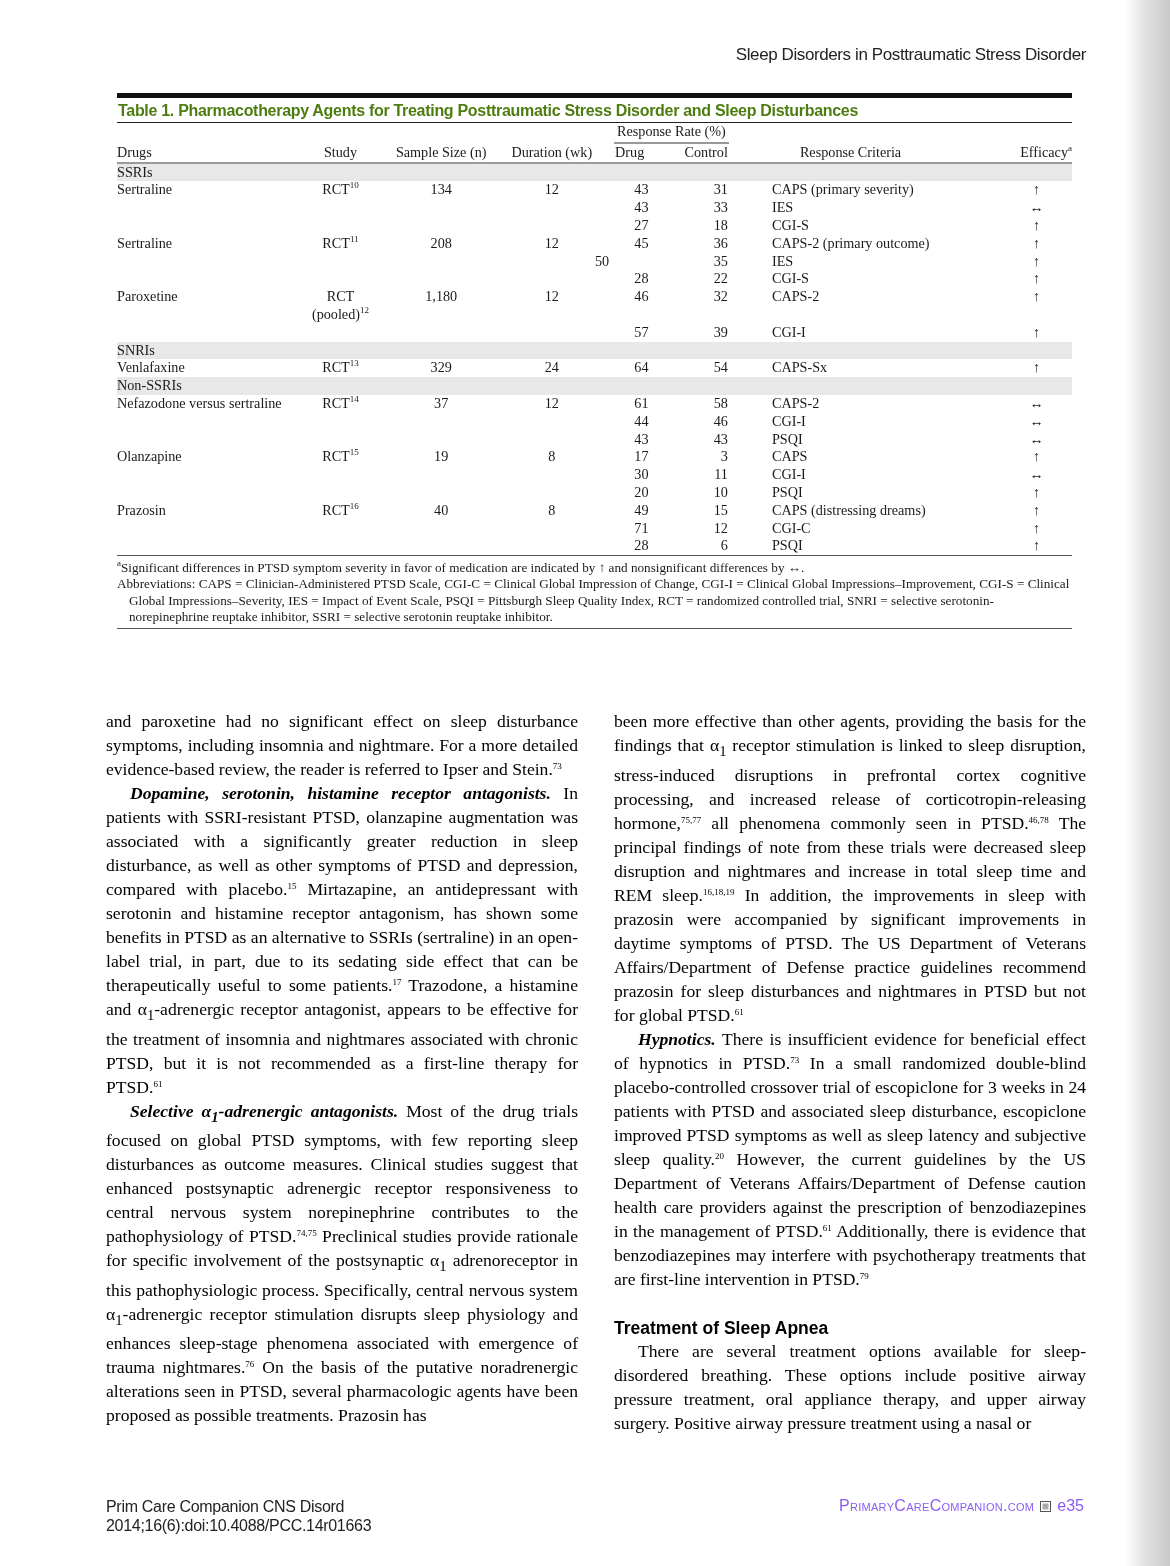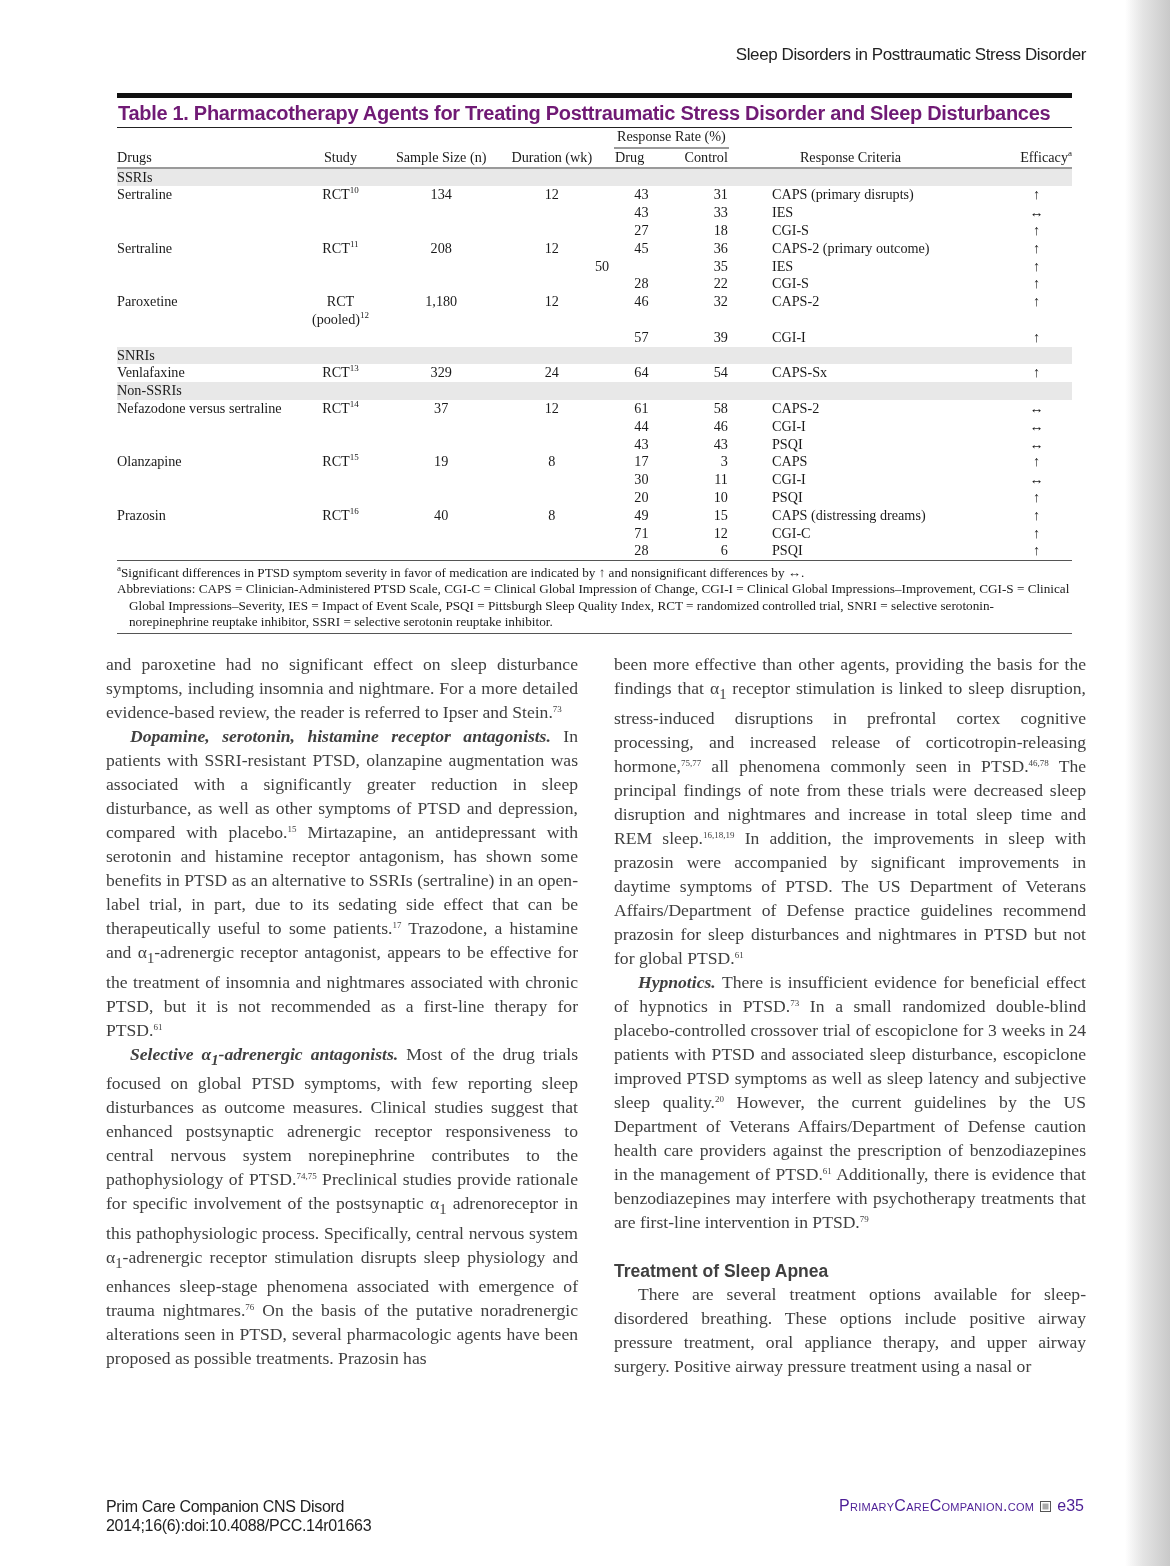--- a/index.html
+++ b/index.html
@@ -14,22 +14,22 @@
   }
   .running-head {
     position: absolute; top: 45px; right: 84px;
     font-family: "Liberation Sans", "DejaVu Sans", sans-serif;
     font-size: 17px; letter-spacing: -0.4px; color: #222;
   }
   .table-wrap { position: absolute; left: 117px; top: 93px; width: 955px; }
   .top-rule { height: 5px; background: #111; }
   .table-title {
     font-family: "Liberation Sans", "DejaVu Sans", sans-serif; font-weight: bold;
-    font-size: 20px; letter-spacing: -0.3px; padding: 4px 0 2px 1px;
-    border-bottom: 1px solid #222; color: #701a75;
+    font-size: 16px; letter-spacing: -0.3px; padding: 4px 0 2px 1px;
+    border-bottom: 1px solid #222; color: #4d7c0f;
   }
   table.t1 { width: 100%; border-collapse: collapse; font-size: 14.2px; line-height: 17.8px; }
   table.t1 td, table.t1 th { padding: 0; font-weight: normal; vertical-align: top; }
   .hdr1 th { padding-top: 4px; height: 18px; }
   .rr-span { text-align: center; }
   .rr-span span { display: inline-block; border-bottom: 2px solid #999; padding: 0 3px 1px; }
   .hdr2 th { padding-bottom: 1px; border-bottom: 2px solid #9a9a9a; }
   .c-drug { text-align: left; width: 210px; }
   .c-study { text-align: center; width: 68px; }
   .c-n { text-align: center; width: 150px; }
@@ -42,41 +42,41 @@
   .grp td { background: #e8e8e8; padding: 1px 0 3px 0; }
   .cell-eff { text-align: center; padding-left: 48px !important; }
   .last-row td { border-bottom: 1px solid #555; padding-bottom: 1px; }
   sup { font-size: 9px; line-height: 0; vertical-align: 6px; }
   .foot {
     font-size: 13.2px; line-height: 16.3px; padding: 4px 0 3px 0;
     border-bottom: 1px solid #555;
   }
   .foot p { margin: 0; padding-left: 12px; text-indent: -12px; }
   .body-col {
-    position: absolute; top: 652px; width: 472px;
-    font-size: 17.6px; line-height: 24px; text-align: justify; color: #404040;
+    position: absolute; top: 709px; width: 472px;
+    font-size: 17.6px; line-height: 24px; text-align: justify; color: #000000;
   }
   .col-left { left: 106px; }
   .col-right { left: 614px; }
   .body-col p { margin: 0; }
   .body-col p.ind { text-indent: 24px; }
   .run-in { font-weight: bold; font-style: italic; }
   .sec-head {
     font-family: "Liberation Sans", "DejaVu Sans", sans-serif; font-weight: bold;
     font-size: 17.5px; margin-top: 26px !important; line-height: 22px;
   }
   .footer-left {
     position: absolute; left: 106px; top: 1497px;
     font-family: "Liberation Sans", "DejaVu Sans", sans-serif;
     font-size: 16px; line-height: 19px; letter-spacing: -0.3px; color: #222;
   }
   .footer-right {
     position: absolute; right: 86px; top: 1497px;
     font-family: "Liberation Sans", "DejaVu Sans", sans-serif;
-    font-size: 16px; color: #4c1d95; display: flex; align-items: center; gap: 6px;
+    font-size: 16px; color: #8b5cf6; display: flex; align-items: center; gap: 6px;
   }
   .smallcaps { font-variant: small-caps; letter-spacing: 0.3px; }
   .sq-icon {
     display: inline-block; width: 9px; height: 9px; border: 1.5px solid #555;
     background: #aaa; box-shadow: inset 0 0 0 1.5px #fff;
   }
 </style>
 </head>
 <body>
 
@@ -109,21 +109,21 @@
         <tr class="grp">
           <td colspan="8">SSRIs</td>
         </tr>
         <tr>
           <td class="c-drug">Sertraline</td>
           <td class="c-study"><span>RCT</span><sup>10</sup></td>
           <td class="c-n">134</td>
           <td class="c-dur">12</td>
           <td class="c-rd" style="text-align: right; padding-right: 16px;">43</td>
           <td class="c-rc" style="text-align: right; padding-right: 20px;">31</td>
-          <td class="c-crit">CAPS (primary disrupts)</td>
+          <td class="c-crit">CAPS (primary severity)</td>
           <td class="c-eff cell-eff">↑</td>
         </tr>
         <tr>
           <td class="c-drug"></td>
           <td class="c-study"></td>
           <td class="c-n"></td>
           <td class="c-dur"></td>
           <td class="c-rd" style="text-align: right; padding-right: 16px;">43</td>
           <td class="c-rc" style="text-align: right; padding-right: 20px;">33</td>
           <td class="c-crit">IES</td>

